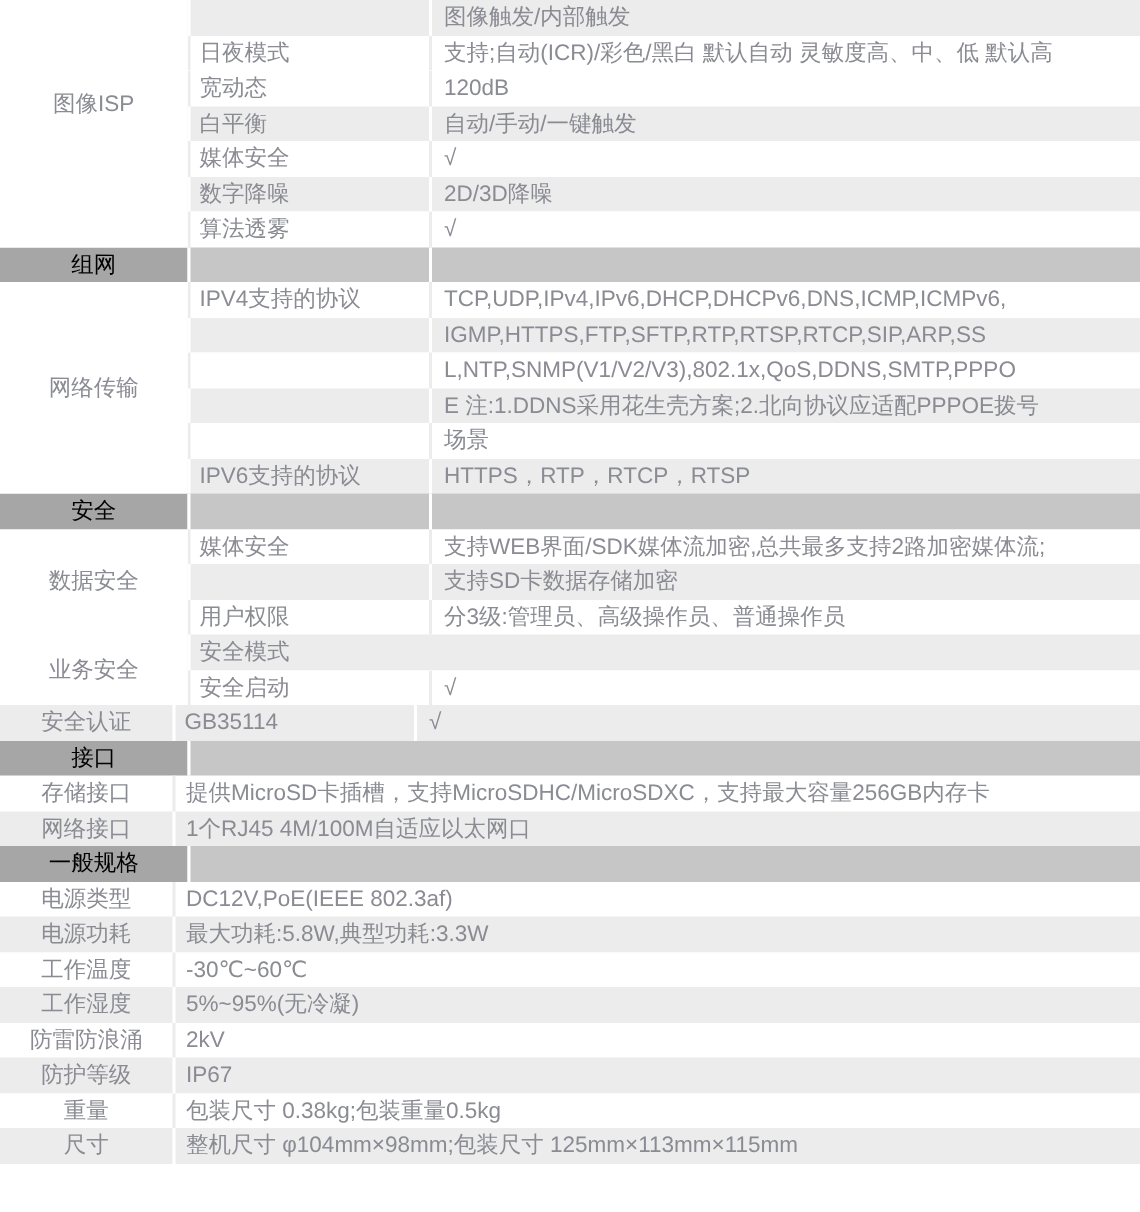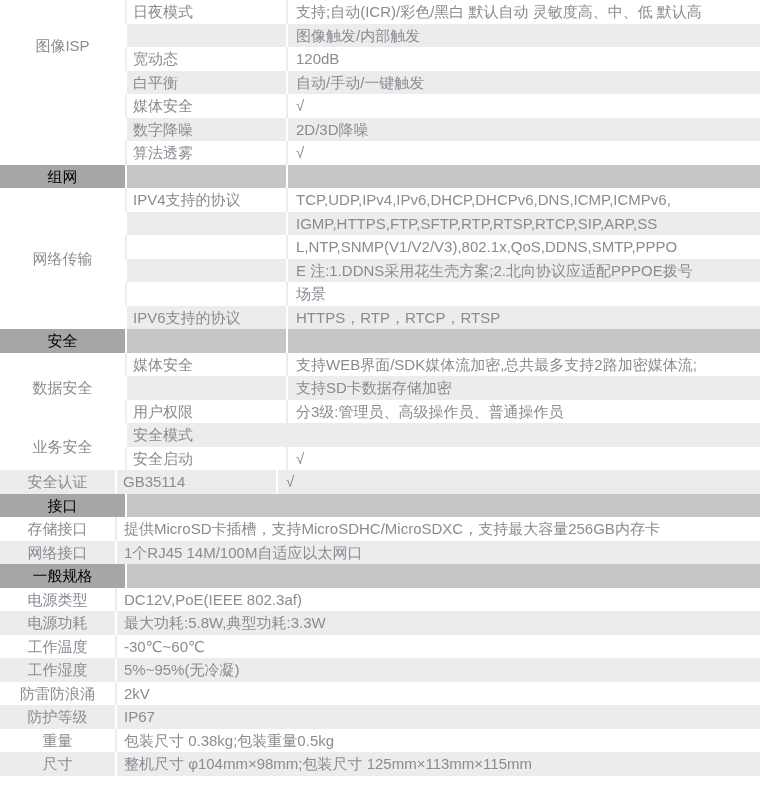--- a/index.html
+++ b/index.html
@@ -7,21 +7,21 @@
   .spec-table {
     width:760px; height:808px; background:#fff; overflow:hidden;
     font-family:"Liberation Sans","DejaVu Sans",sans-serif;
     font-size:15px; color:#8a8b93; font-weight:400;
   }
   .sec { display:flex; width:100%; }
   
   .gcell { width:125px; flex:none; position:relative; background:#fff; }
   .glabel { position:absolute; top:50%; transform:translateY(-50%); left:0; right:0;
             text-align:center; line-height:23.5px; white-space:nowrap; }
-  .glabel.isp { top:34px; transform:none;text-align:center; }
+  .glabel.isp { top:58px; transform:none;text-align:center; }
   .rows { flex:1 1 auto; display:flex; flex-direction:column; min-width:0; }
   
   .row { display:flex; height:23.5px; line-height:23.5px; white-space:nowrap; overflow:hidden; width:100%; }
   .row.w { background:#ffffff; }
   .row.g { background:#ececec; }
   .c1 { width:115px; flex:none; text-align:center; }
   .c2 { width:161px; flex:none; padding-left:6px; border-left:2px solid #fff; }
   .c3 { flex:1 1 auto; padding-left:8px; border-left:2px solid #fff; min-width:0; }
   .cv { flex:1 1 auto; padding-left:7px; border-left:2px solid #fff; min-width:0; }
   .row.w .c2, .row.w .c3, .row.w .cv { border-left-color:#ececec; }
@@ -36,27 +36,27 @@
 </head>
 <body>
 
 <div class="spec-table">
 
   <div class="sec">
     <div class="gcell">
       <span class="glabel isp">图像ISP</span>
     </div>
     <div class="rows">
+      <div class="row g">
+        <div class="c2"></div>
+        <div class="c3">图像触发/内部触发</div>
+      </div>
       <div class="row w">
         <div class="c2">日夜模式</div>
         <div class="c3">支持;自动(ICR)/彩色/黑白 默认自动 灵敏度高、中、低 默认高</div>
-      </div>
-      <div class="row g">
-        <div class="c2"></div>
-        <div class="c3">图像触发/内部触发</div>
       </div>
       <div class="row w">
         <div class="c2">宽动态</div>
         <div class="c3">120dB</div>
       </div>
       <div class="row g">
         <div class="c2">白平衡</div>
         <div class="c3">自动/手动/一键触发</div>
       </div>
       <div class="row w">
@@ -163,21 +163,21 @@
     <div class="hcell">接口</div>
     <div class="hcv"></div>
   </div>
 
   <div class="row w">
     <div class="c1">存储接口</div>
     <div class="cv">提供MicroSD卡插槽，支持MicroSDHC/MicroSDXC，支持最大容量256GB内存卡</div>
   </div>
   <div class="row g">
     <div class="c1">网络接口</div>
-    <div class="cv">1个RJ45 14M/100M自适应以太网口</div>
+    <div class="cv">1个RJ45 4M/100M自适应以太网口</div>
   </div>
 
   <div class="hrow">
     <div class="hcell">一般规格</div>
     <div class="hcv"></div>
   </div>
 
   <div class="row w">
     <div class="c1">电源类型</div>
     <div class="cv">DC12V,PoE(IEEE 802.3af)</div>

